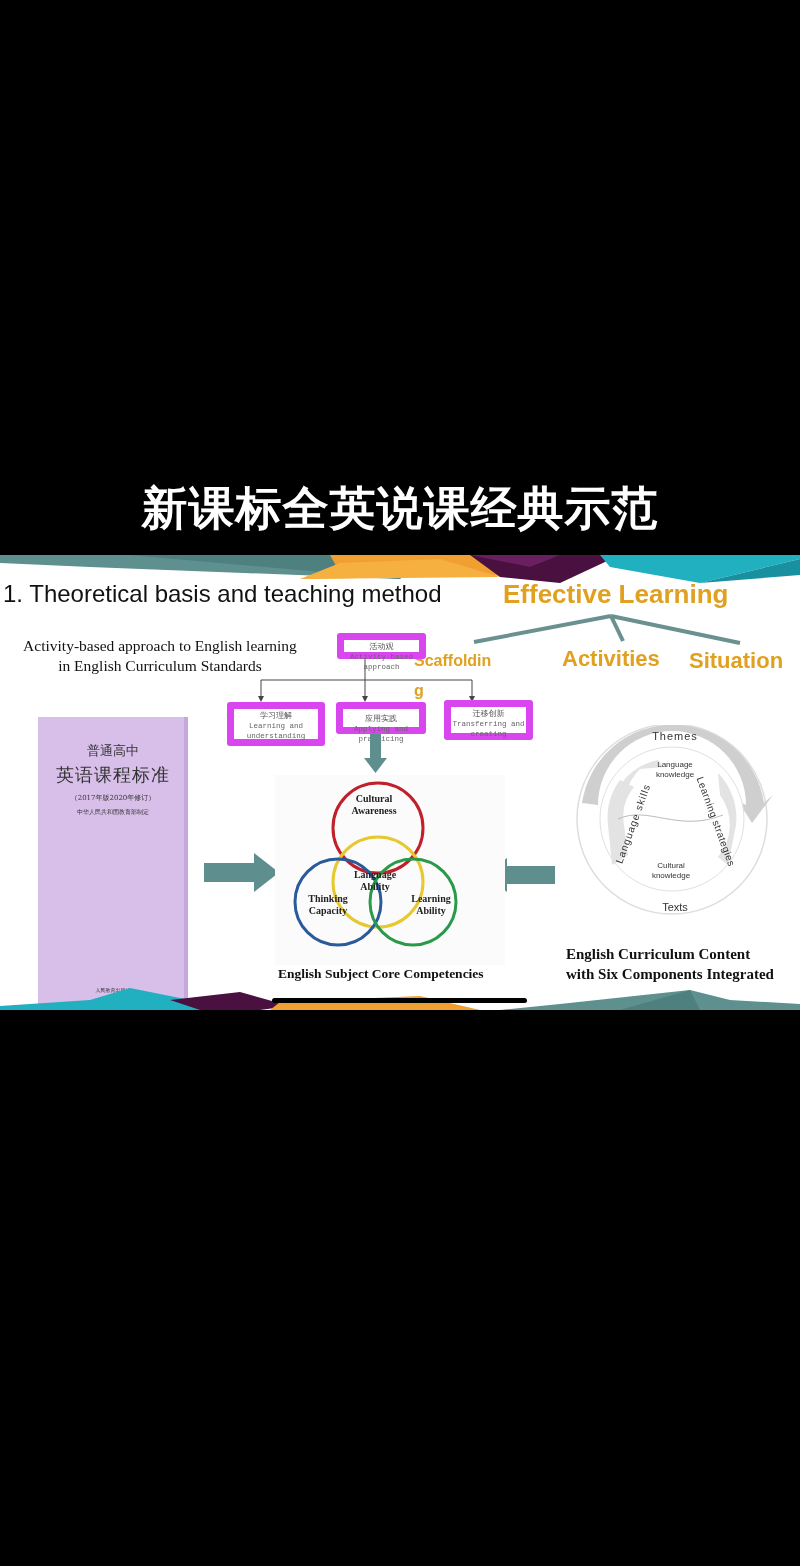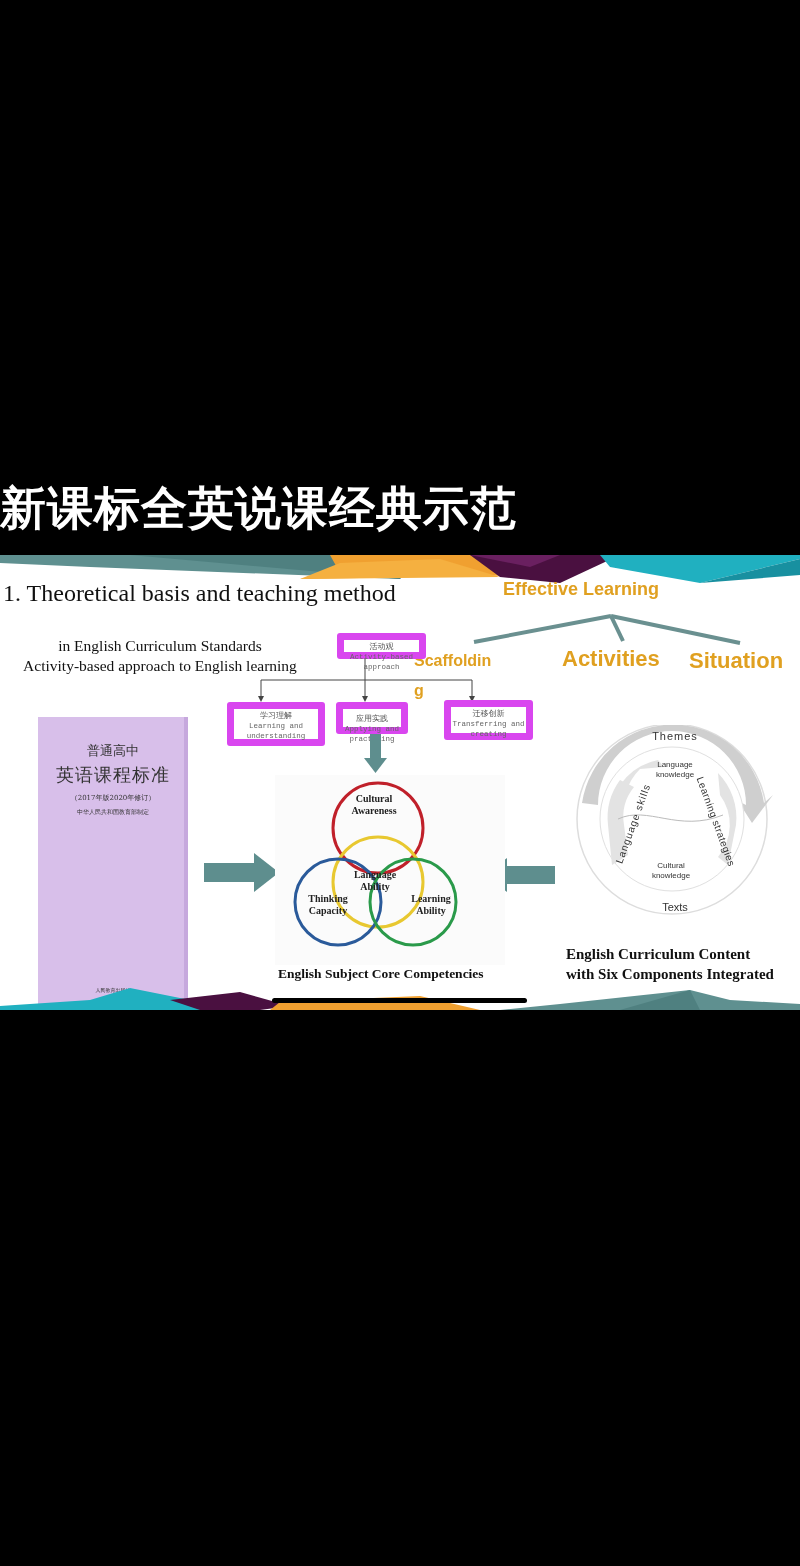--- a/index.html
+++ b/index.html
@@ -1,35 +1,35 @@
 <!DOCTYPE html>
 <html><head>
   <meta charset="utf-8">
   <style>
     * { box-sizing: border-box; margin: 0; padding: 0; }
     html, body { width: 800px; height: 1566px; background: #000; overflow: hidden; }
     body { position: relative; font-family: "Liberation Sans", sans-serif; }
 
     .top-black { position: absolute; left: 0; top: 0; width: 800px; height: 555px; background: #000; }
     .video-title {
-      position: absolute; left: 0; top: 478px; width: 800px; text-align: left;
+      position: absolute; left: 0; top: 478px; width: 800px; text-align: center;
       color: #fff; font-size: 46px; font-weight: bold; letter-spacing: 1px;
       font-family: "DejaVu Sans", sans-serif;
     }
 
     .slide { position: absolute; left: 0; top: 555px; width: 800px; height: 455px; background: #fff; overflow: hidden; }
     .banner-svg { position: absolute; left: 0; top: 0; }
     .banner-bottom-svg { position: absolute; left: 0; bottom: 0; }
 
     .slide-heading {
       position: absolute; left: 3px; top: 25px; font-size: 24px; color: #111;
-      font-family: Liberation Serif, serif; white-space: nowrap;
+      font-family: Liberation Sans, sans-serif; white-space: nowrap;
     }
     .orange { color: #E0A020; font-weight: bold; font-family: "Liberation Sans", sans-serif; position: absolute; white-space: nowrap; }
-    .effective { left: 503px; top: 24px; font-size: 18px; }
+    .effective { left: 503px; top: 24px; font-size: 26px; }
     .scaffold { left: 414px; top: 91px; font-size: 16px; line-height: 30px; width: 120px; }
     .activities { left: 562px; top: 91px; font-size: 22px; }
     .situation { left: 689px; top: 93px; font-size: 22px; }
 
     .activity-desc {
       position: absolute; left: 5px; top: 81px; width: 310px; text-align: center;
       font-family: "Liberation Serif", serif; font-size: 15.5px; color: #111; line-height: 20px;
     }
 
     .flow-box {
@@ -101,22 +101,22 @@
   </svg>
 
   <div class="orange scaffold">
     <span>Scaffoldin</span><br>
     <span>g</span>
   </div>
   <div class="orange activities">Activities</div>
   <div class="orange situation">Situation</div>
 
   <div class="activity-desc">
+    <div>Activity-based approach to English learning</div>
     <div>in English Curriculum Standards</div>
-    <div>Activity-based approach to English learning</div>
   </div>
 
   <svg style="position:absolute;left:0;top:0;" width="800" height="160">
     <line x1="365" y1="104" x2="365" y2="145" stroke="#444" stroke-width="1"></line>
     <line x1="261" y1="125" x2="472" y2="125" stroke="#444" stroke-width="1"></line>
     <line x1="261" y1="125" x2="261" y2="145" stroke="#444" stroke-width="1"></line>
     <line x1="472" y1="125" x2="472" y2="145" stroke="#444" stroke-width="1"></line>
     <polygon points="258,141 264,141 261,147" fill="#444"></polygon>
     <polygon points="362,141 368,141 365,147" fill="#444"></polygon>
     <polygon points="469,141 475,141 472,147" fill="#444"></polygon>
@@ -124,21 +124,21 @@
 
   <div class="flow-box" style="left:321px;top:78px;width:89px;height:26px;">
     <div class="cn">活动观</div>
     <div>Activity-based approach</div>
   </div>
   <div class="flow-box" style="left:211px;top:147px;width:98px;height:44px;">
     <div class="cn">学习理解</div>
     <div>Learning and</div>
     <div>understanding</div>
   </div>
-  <div class="flow-box" style="left:320px;top:147px;width:72px;height:32px;padding-top:5px;">
+  <div class="flow-box" style="left:320px;top:147px;width:90px;height:32px;padding-top:5px;">
     <div class="cn">应用实践</div>
     <div>Applying and practicing</div>
   </div>
   <div class="flow-box" style="left:428px;top:145px;width:89px;height:40px;">
     <div class="cn">迁移创新</div>
     <div>Transferring and</div>
     <div>creating</div>
   </div>
 
   <svg class="arrow" style="left:364px;top:179px;" width="24" height="40">

